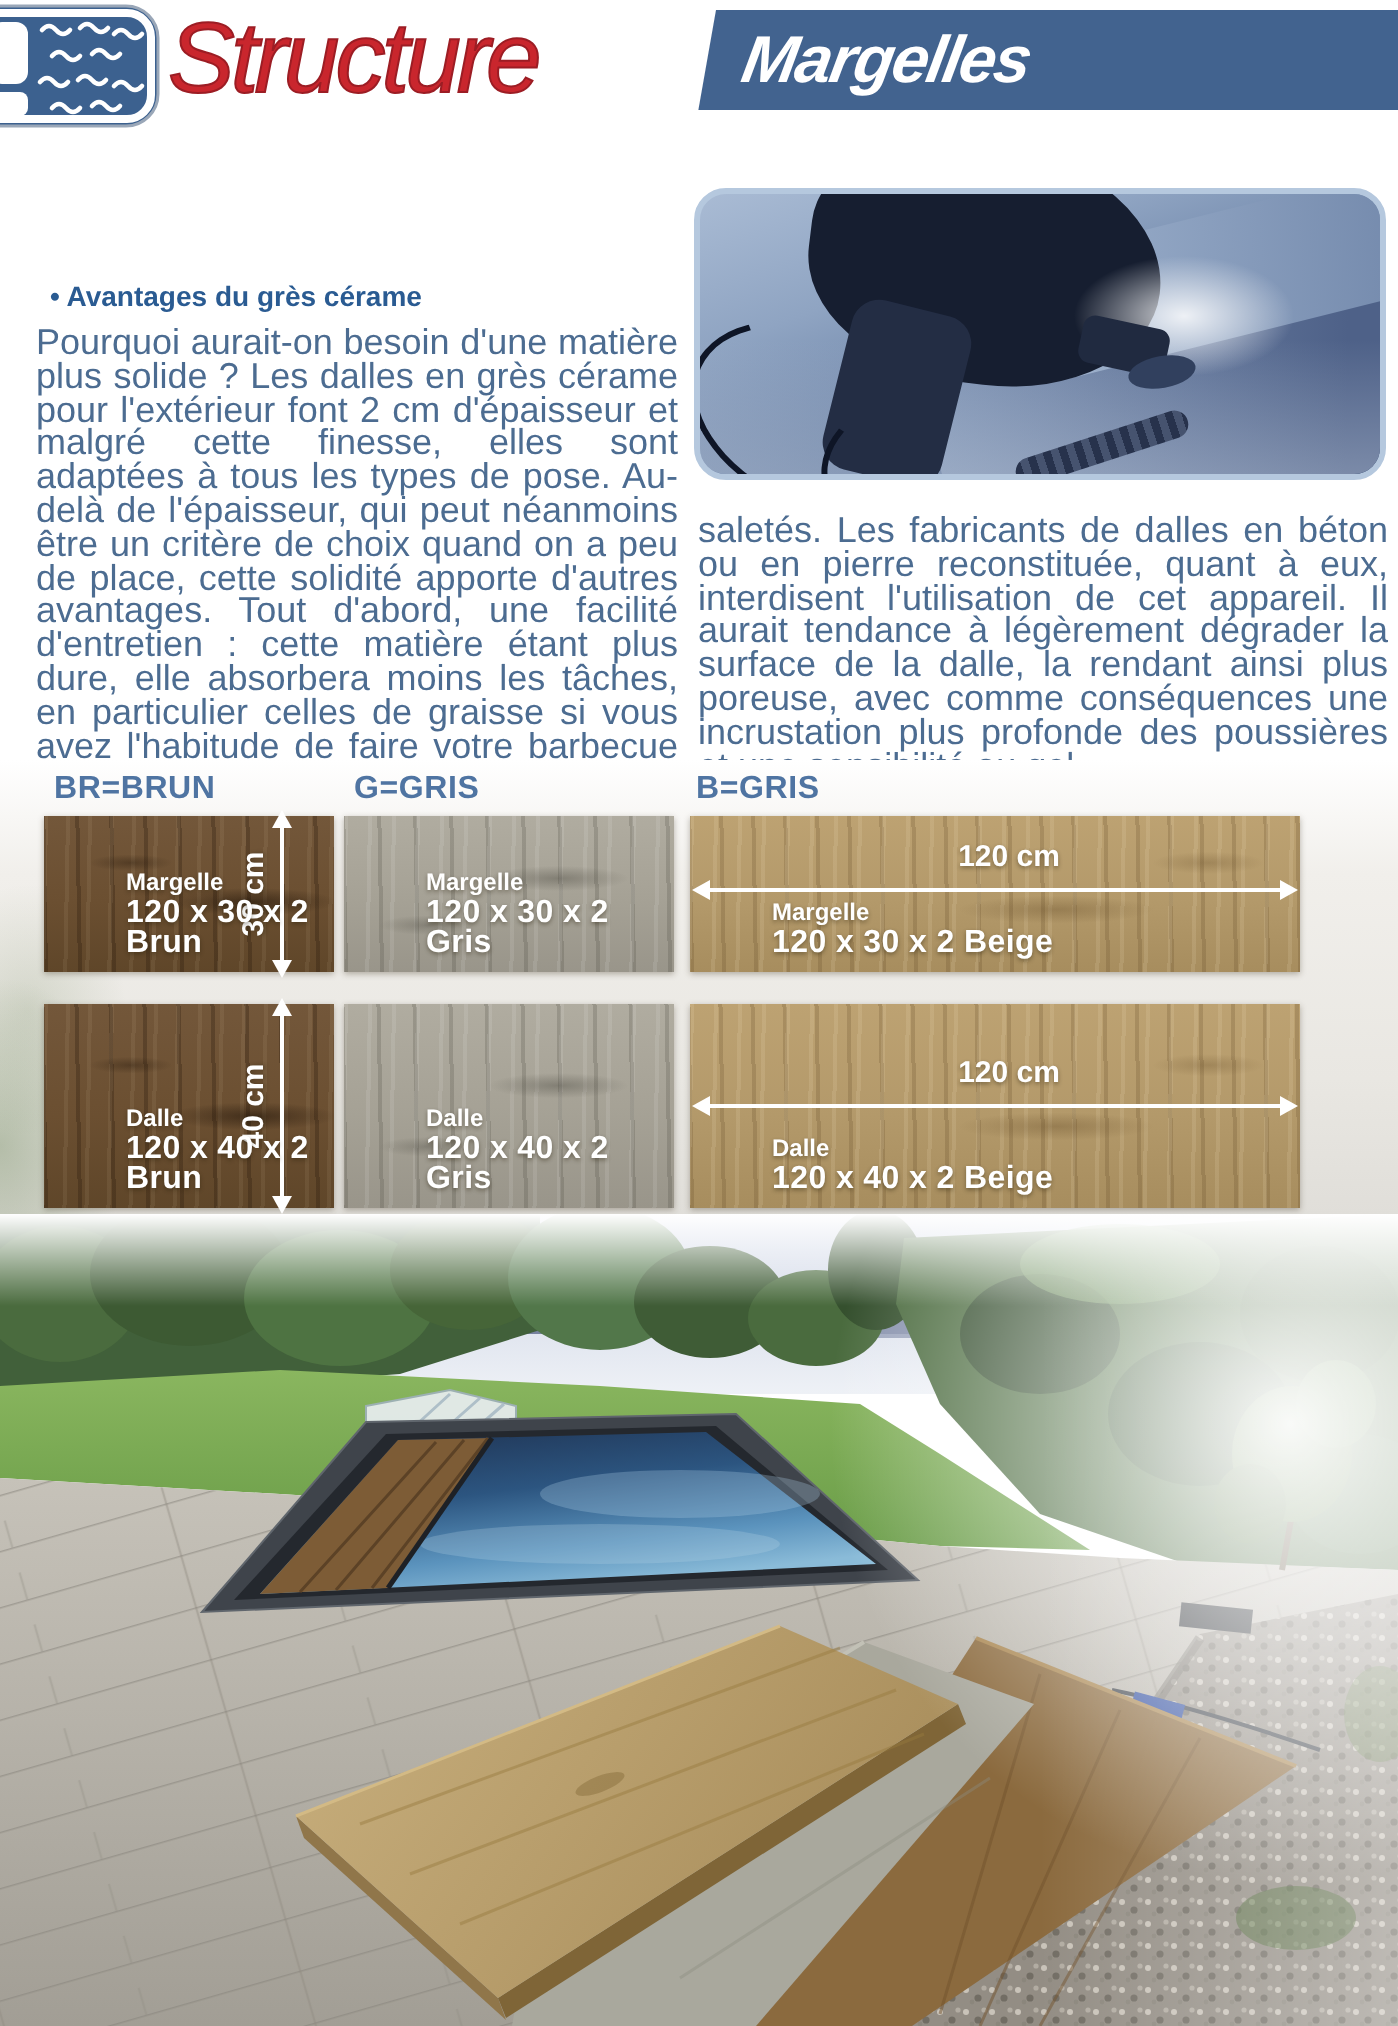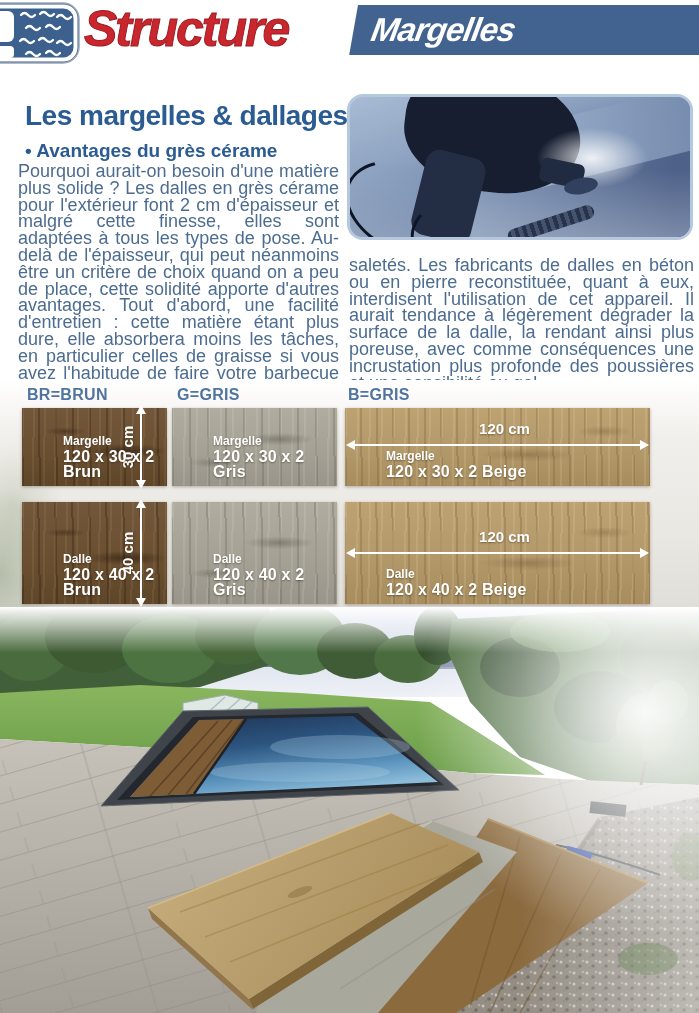--- a/index.html
+++ b/index.html
@@ -1,30 +1,30 @@
 <!DOCTYPE html>
 <html><head>
 <meta charset="utf-8">
 <style>
   html,body{margin:0;padding:0;background:#ffffff;}
   .page{position:relative;width:699px;height:1013px;margin:0 auto;overflow:hidden;
         font-family:"Liberation Sans", sans-serif;background:#ffffff;}
 
   
   .logo-svg{position:absolute;left:-16px;top:2px;}
-  .brand{position:absolute;left:84px;top:0px;font-size:50px;font-weight:700;font-style:italic;
+  .brand{position:absolute;left:84px;top:0px;font-size:50px;font-weight:400;font-style:italic;
          color:#c9262d;letter-spacing:-2px;-webkit-text-stroke:1px #9c1d24;}
   .banner{position:absolute;left:358px;top:5px;width:355px;height:50px;background:#42638f;
           transform:skewX(-10deg);transform-origin:top left;}
   .banner-text{display:block;padding-left:18px;line-height:49px;font-size:33px;font-weight:700;
                font-style:italic;color:#ffffff;letter-spacing:-1px;}
 
   
   .title{position:absolute;left:25px;top:100px;font-size:28px;font-weight:700;color:#2a5b92;letter-spacing:-0.5px;}
-  .subtitle{position:absolute;left:25px;top:140px;font-size:19px;font-weight:700;color:#2a5b92;}
+  .subtitle{position:absolute;left:25px;top:140px;font-size:14px;font-weight:700;color:#2a5b92;}
   .col{position:absolute;font-size:18px;line-height:16.8px;color:#4c6c91;text-align:justify;}
   .col-left{left:18px;top:163px;width:321px;}
   .col-right{left:347px;top:255px;width:345px;}
 
   
   .photo{position:absolute;left:347px;top:94px;width:340px;height:140px;border-radius:16px;
          border:3px solid #b5c8de;overflow:hidden;background:linear-gradient(160deg,#a9bbd4 0%,#8fa4c2 30%,#5a7299 70%,#3f5579);}
   .ph-slab{position:absolute;right:-60px;top:28%;width:82%;height:120%;transform:rotate(-14deg);
            background:linear-gradient(105deg,#8398b8,#4e6188 70%);}
   .ph-slab-hi{position:absolute;right:-20px;top:6%;width:55%;height:45%;transform:rotate(-14deg);
@@ -119,21 +119,20 @@
         <path transform="translate(42,52)" d="M0,0 q3.5,-4 7,0 t7,0"></path>
         <path transform="translate(62,51)" d="M0,0 q3.5,-4 7,0 t7,0"></path>
       </g>
     </svg>
     <div class="brand">Structure</div>
     <div class="banner">
       <span class="banner-text">Margelles</span>
     </div>
   </div>
 
-  <h1 class="title" style="margin:0">Les margelles &amp; dallages</h1>
   <div class="subtitle">• Avantages du grès cérame</div>
   <p class="col col-left" style="margin:0">Pourquoi aurait-on besoin d'une matière plus solide ? Les dalles en grès cérame pour l'extérieur font 2 cm d'épaisseur et malgré cette finesse, elles sont adaptées à tous les types de pose. Au-delà de l'épaisseur, qui peut néanmoins être un critère de choix quand on a peu de place, cette solidité apporte d'autres avantages. Tout d'abord, une facilité d'entretien : cette matière étant plus dure, elle absorbera moins les tâches, en particulier celles de graisse si vous avez l'habitude de faire votre barbecue sur votre terrasse. L'autre avantage, au niveau de l'entretien, est de pouvoir utiliser un nettoyeur haute pression pour le lavage courant des</p>
   <p class="col col-right" style="margin:2px">saletés. Les fabricants de dalles en béton ou en pierre reconstituée, quant à eux, interdisent l'utilisation de cet appareil. Il aurait tendance à légèrement dégrader la surface de la dalle, la rendant ainsi plus poreuse, avec comme conséquences une incrustation plus profonde des poussières et une sensibilité au gel.</p>
 
   <div class="photo">
     <div class="ph-slab"></div>
     <div class="ph-slab-hi"></div>
     <div class="ph-floor"></div>
     <div class="ph-figure"></div>
     <div class="ph-leg"></div>

